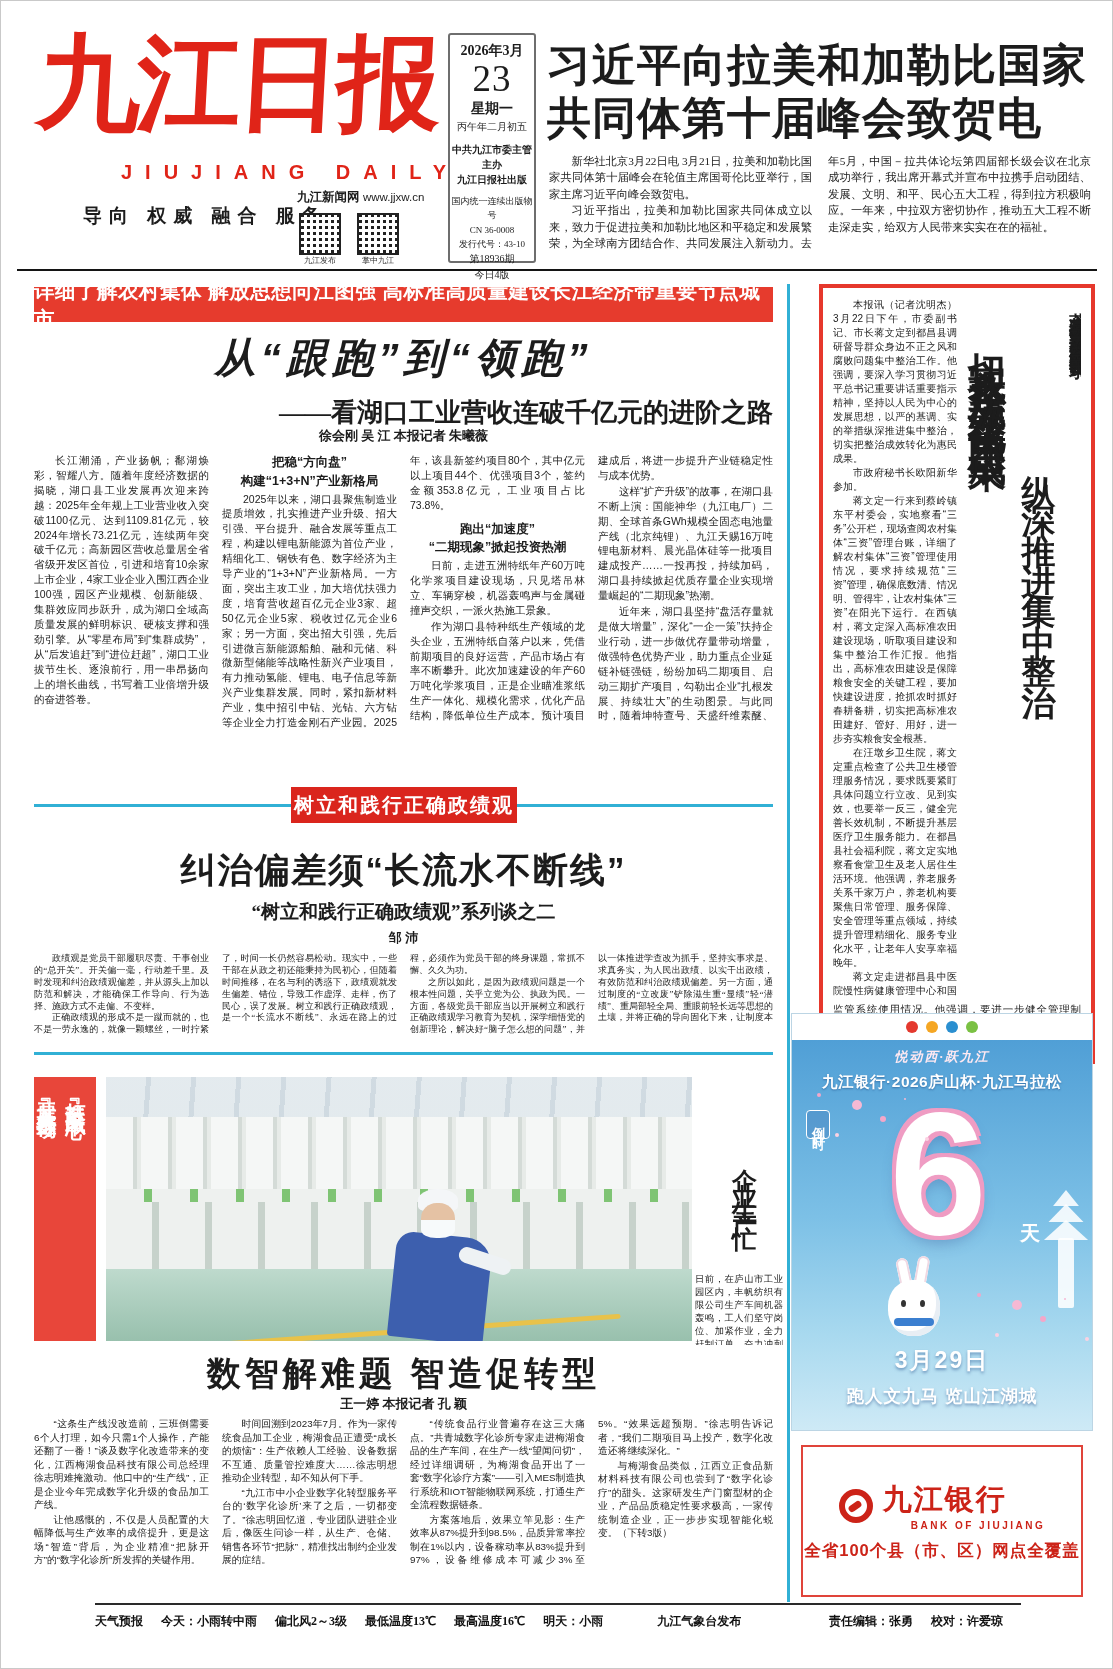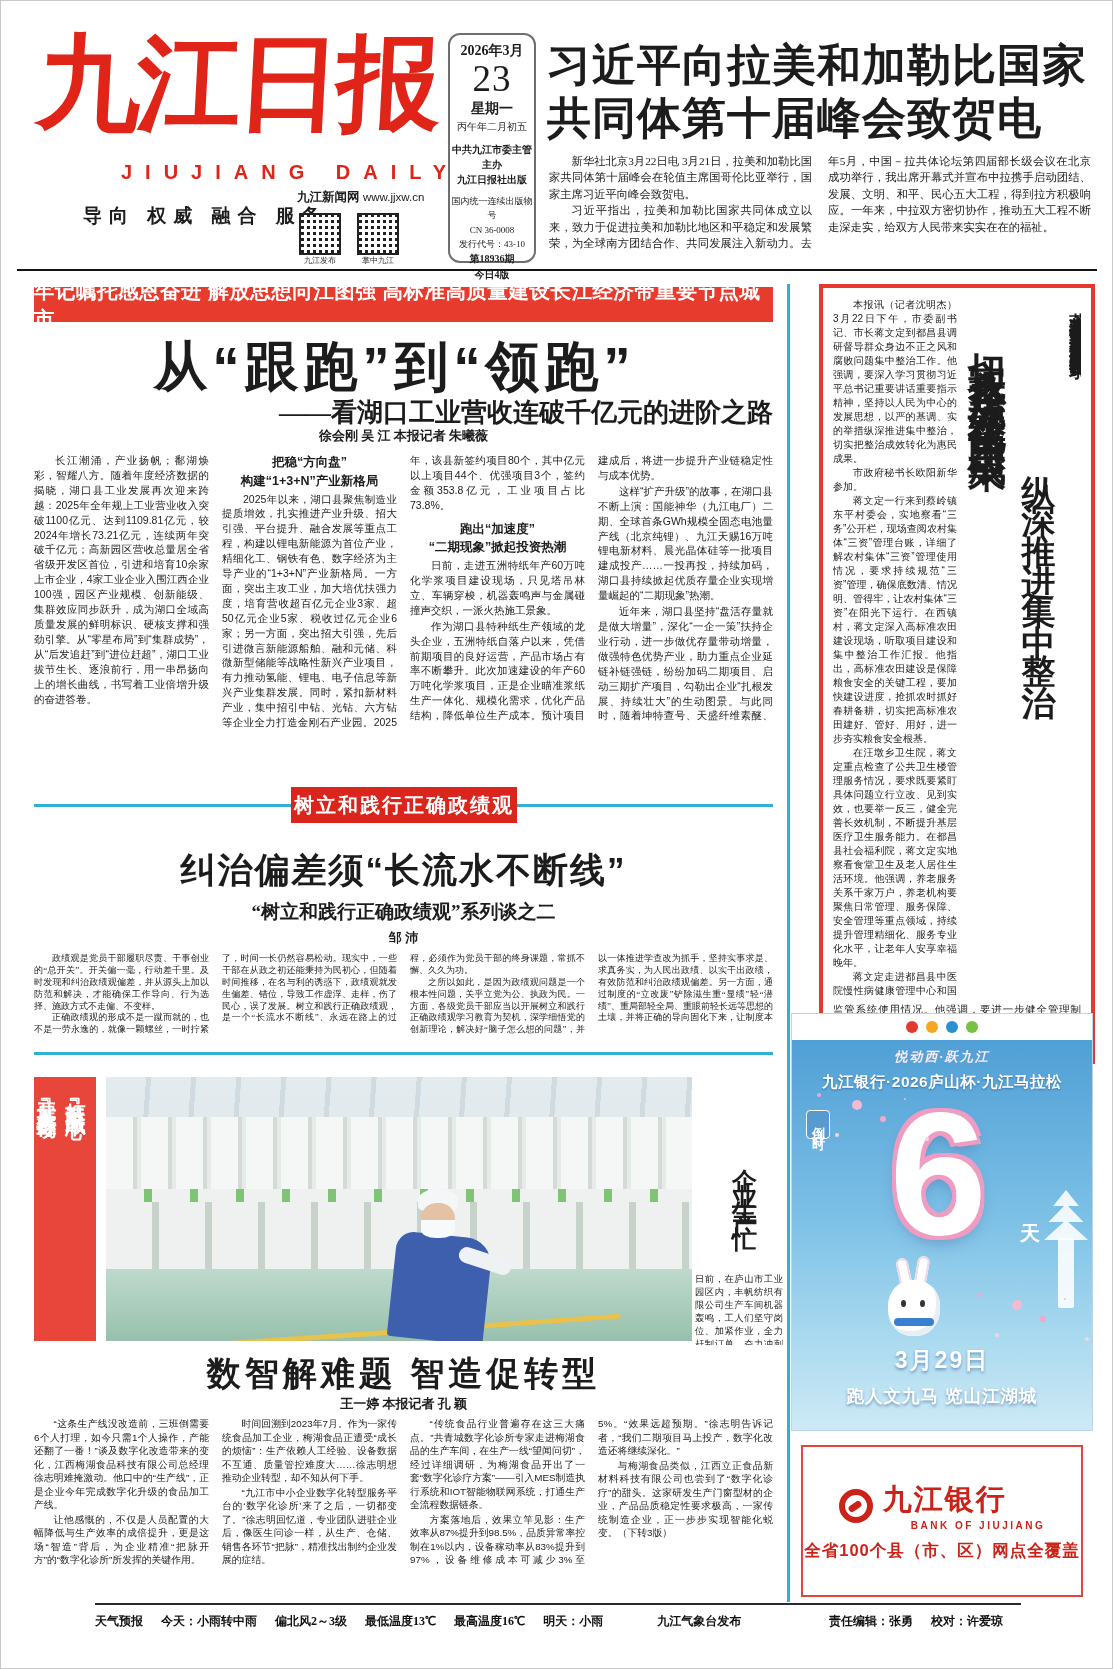--- a/index.html
+++ b/index.html
@@ -20,44 +20,44 @@
   .site-row .url { font-weight:normal; font-size:11.5px; }
   .qr { width:42px; height:42px; background:
         repeating-linear-gradient(0deg,#111 0 3px,#fff 3px 6px),
         repeating-linear-gradient(90deg,#111 0 3px,#fff 3px 6px);
         background-blend-mode:screen; border:2px solid #222; }
   .qr-wrap { top:212px; text-align:center; font-size:8px; color:#333; }
   .qr1 { left:298px; } .qr2 { left:356px; }
 
   
   .date-box { left:447px; top:32px; width:88px; height:230px; border:2px solid #6e6e6e;
-    border-radius:12px; text-align:center; padding-top:7px; font-family:"Liberation Serif",serif; }
+    border-radius:3px; text-align:center; padding-top:7px; font-family:"Liberation Serif",serif; }
   .db-month { font-size:14px; font-weight:bold; }
   .db-day { font-size:37px; line-height:1.05; letter-spacing:1px; }
   .db-week { font-size:14px; font-weight:bold; margin-top:1px; }
   .db-lunar { font-size:10px; margin-top:2px; }
   .db-org { font-size:10px; font-weight:bold; margin-top:8px; line-height:1.5; }
   .db-serial { font-size:9px; margin-top:7px; line-height:1.6; }
-  .db-issue { font-size:10px; font-weight:bold; line-height:1.6; }
+  .db-issue { font-size:10px; font-weight:normal; line-height:1.6; }
 
   
   .top-title { left:546px; top:38px; width:546px; font-size:44px; line-height:1.2;
     font-weight:900; letter-spacing:1px; white-space:pre-line; }
   .top-body { left:548px; top:152px; width:542px; height:104px; column-count:2; column-gap:16px;
     font-size:11.3px; line-height:1.45; text-align:justify; overflow:hidden;
     font-family:"Liberation Serif",serif; }
   .top-body p { text-indent:2em; }
   .rule-black { left:16px; top:268px; width:1080px; height:2px; background:#141414; }
 
   
   .red-banner { left:33px; top:286px; width:739px; height:35px; background:#e63b2d;
     color:#fff; font-weight:900; font-size:20.5px; letter-spacing:0.5px;
     display:flex; align-items:center; justify-content:center; }
-  .lead-hl { left:24px; top:330px; width:739px; text-align:center; font-size:54px;
-    font-weight:900; letter-spacing:5px; }
+  .lead-hl { left:33px; top:330px; width:739px; text-align:center; font-size:41px;
+    font-weight:900; letter-spacing:5px;font-style:italic; }
   .lead-sub { left:33px; top:394px; width:739px; text-align:right; font-size:26px;
     font-weight:bold; font-family:"Liberation Serif",serif; }
   .lead-by { left:33px; top:426px; width:739px; text-align:center; font-size:13px;
     font-family:"Liberation Serif",serif; font-weight:bold; }
   .lead-body { left:33px; top:452px; width:739px; height:284px; column-count:4; column-gap:13px;
     font-size:10.5px; line-height:1.42; text-align:justify; overflow:hidden; }
   .lead-body p { text-indent:2em; margin-bottom:1px; }
   .sub-head { text-align:center; font-weight:900; font-size:12.5px; line-height:1.5;
     margin:7px 0; text-indent:0 !important; white-space:pre-line; }
 
@@ -235,21 +235,21 @@
 
   <div class="abs top-title prewrap">习近平向拉美和加勒比国家
 共同体第十届峰会致贺电</div>
   <div class="abs top-body">
     <p>新华社北京3月22日电 3月21日，拉美和加勒比国家共同体第十届峰会在轮值主席国哥伦比亚举行，国家主席习近平向峰会致贺电。</p>
     <p>习近平指出，拉美和加勒比国家共同体成立以来，致力于促进拉美和加勒比地区和平稳定和发展繁荣，为全球南方团结合作、共同发展注入新动力。去年5月，中国－拉共体论坛第四届部长级会议在北京成功举行，我出席开幕式并宣布中拉携手启动团结、发展、文明、和平、民心五大工程，得到拉方积极响应。一年来，中拉双方密切协作，推动五大工程不断走深走实，给双方人民带来实实在在的福祉。</p>
 
   </div>
   <div class="abs rule-black"></div>
 
-  <div class="abs red-banner">牢记嘱托感恩奋进 解放思想向江图强 高标准高质量建设长江经济带重要节点城市</div>
+  <div class="abs red-banner">详细了解农村集体 解放思想向江图强 高标准高质量建设长江经济带重要节点城市</div>
 
   <div class="abs lead-hl">从“跟跑”到“领跑”</div>
   <div class="abs lead-sub">——看湖口工业营收连破千亿元的进阶之路</div>
   <div class="abs lead-by">徐会刚 吴 江 本报记者 朱曦薇</div>
   <div class="abs lead-body">
     <p>长江潮涌，产业扬帆；鄱湖焕彩，智耀八方。随着年度经济数据的揭晓，湖口县工业发展再次迎来跨越：2025年全年规上工业营业收入突破1100亿元、达到1109.81亿元，较2024年增长73.21亿元，连续两年突破千亿元；高新园区营收总量居全省省级开发区首位，引进和培育10余家上市企业，4家工业企业入围江西企业100强，园区产业规模、创新能级、集群效应同步跃升，成为湖口全域高质量发展的鲜明标识、硬核支撑和强劲引擎。从“零星布局”到“集群成势”，从“后发追赶”到“进位赶超”，湖口工业拔节生长、逐浪前行，用一串昂扬向上的增长曲线，书写着工业倍增升级的奋进答卷。</p>
     <p class="sub-head">把稳“方向盘”
 构建“1+3+N”产业新格局</p>
     <p>2025年以来，湖口县聚焦制造业提质增效，扎实推进产业升级、招大引强、平台提升、融合发展等重点工程，构建以锂电新能源为首位产业，精细化工、钢铁有色、数字经济为主导产业的“1+3+N”产业新格局。一方面，突出主攻工业，加大培优扶强力度，培育营收超百亿元企业3家、超50亿元企业5家、税收过亿元企业6家；另一方面，突出招大引强，先后引进微言新能源船舶、融和元储、科微新型储能等战略性新兴产业项目，有力推动氢能、锂电、电子信息等新兴产业集群发展。同时，紧扣新材料产业，集中招引中钻、光钻、六方钻等企业全力打造金刚石产业园。2025年，该县新签约项目80个，其中亿元以上项目44个、优强项目3个，签约金额353.8亿元，工业项目占比73.8%。</p>
     <p class="sub-head">跑出“加速度”

